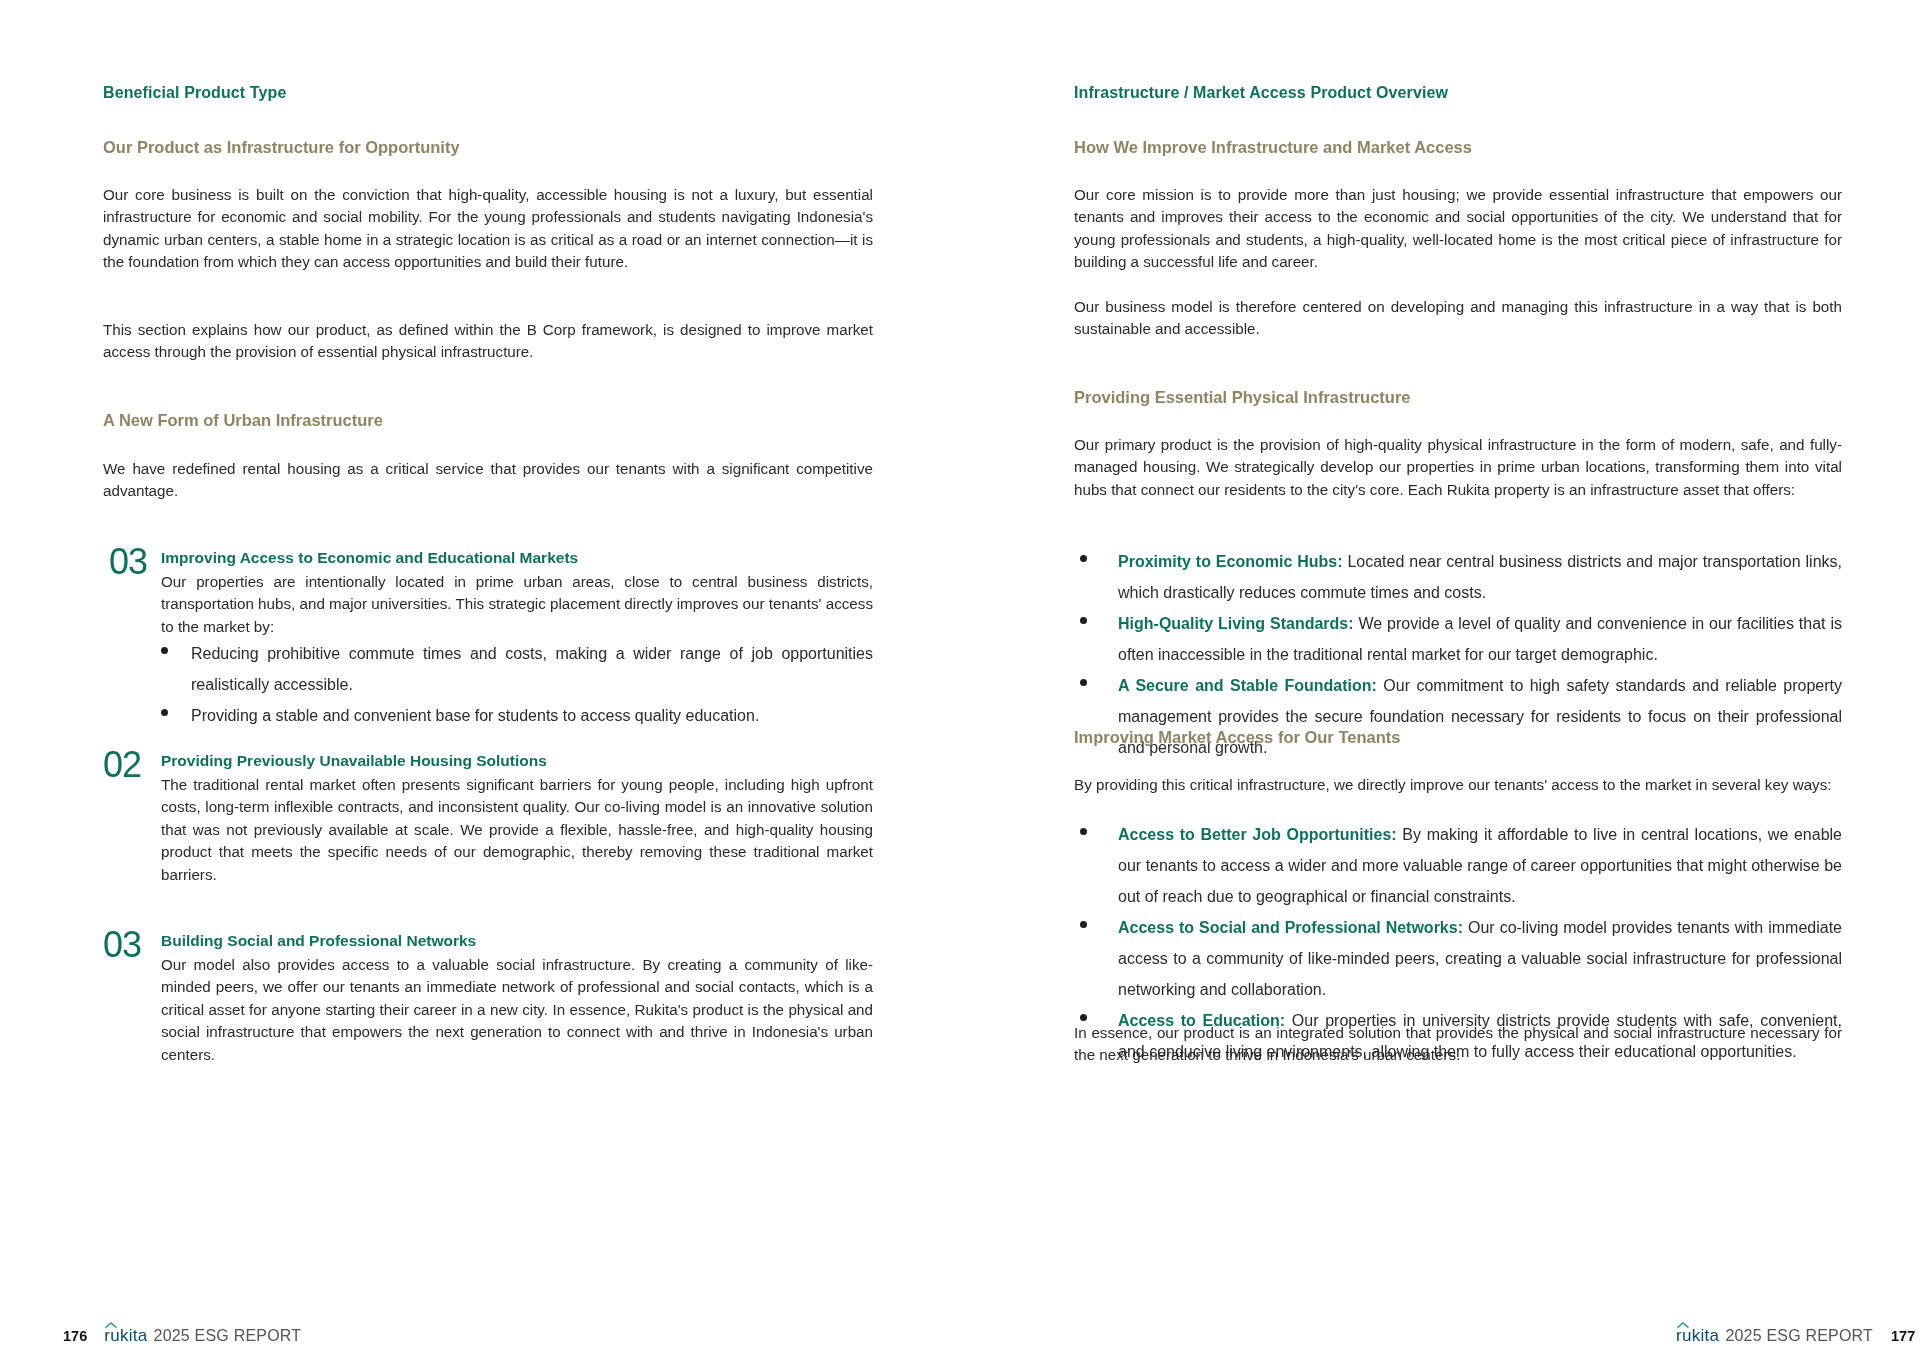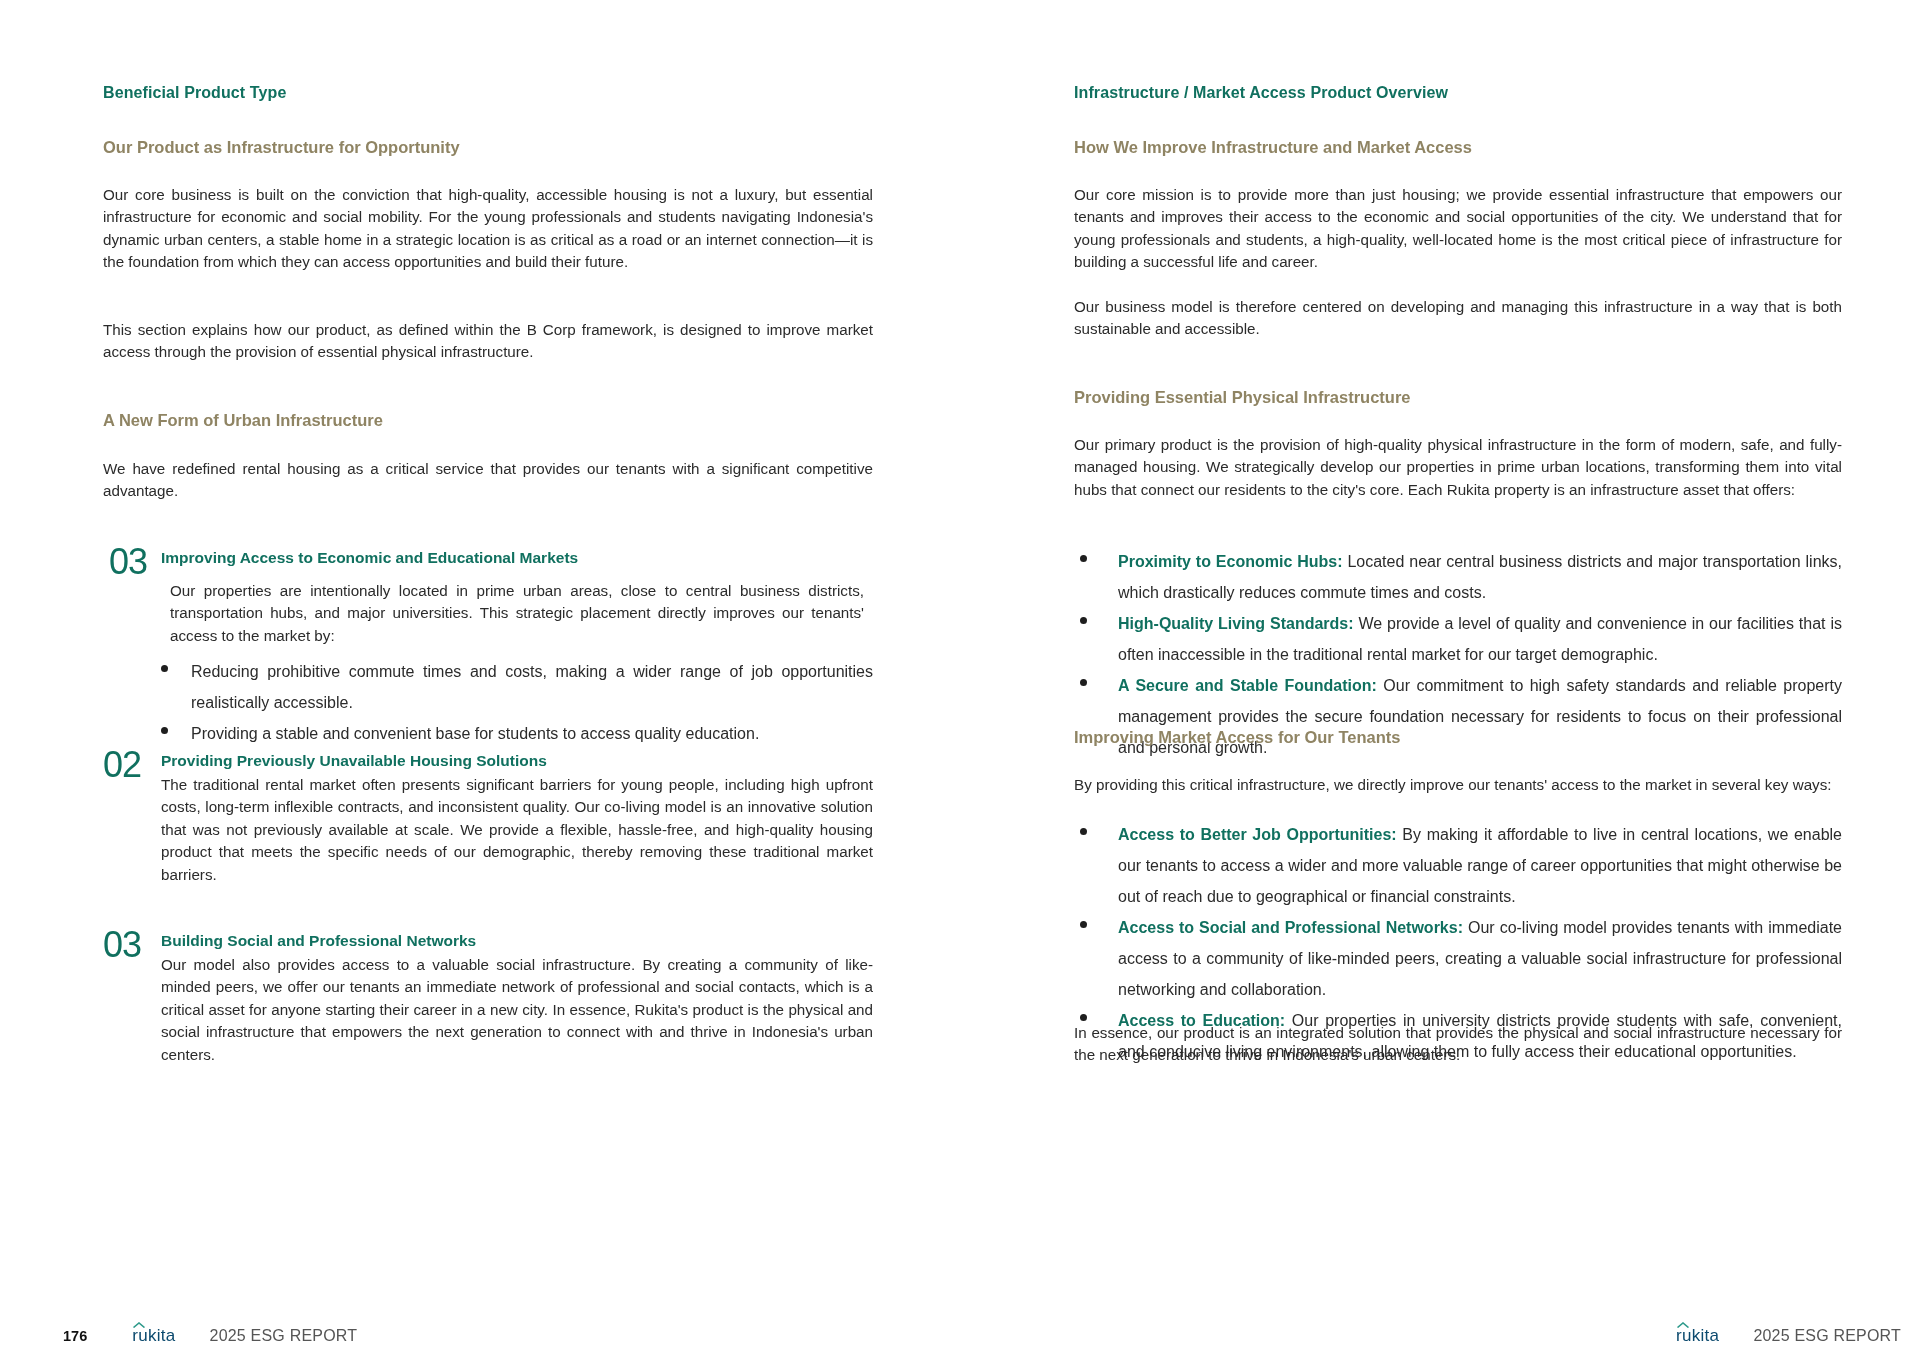--- a/index.html
+++ b/index.html
@@ -20,21 +20,21 @@
   .item-title { position: absolute; left: 58px; top: 0; font-size: 15.5px; font-weight: 700; color: #10705f; white-space: nowrap; }
   .item-body { position: absolute; left: 58px; top: 22px; width: 712px; font-size: 15.2px; line-height: 22.4px; text-align: justify; margin: 0; }
 
   ul.bullets { list-style: none; margin: 0; padding: 0; }
   ul.bullets li { position: relative; padding-left: 30px; font-size: 16px; line-height: 31px; text-align: justify; }
   ul.bullets li .dot { position: absolute; left: 0; top: 9px; width: 7px; height: 7px; border-radius: 50%; background: #1e1e1e; }
   .col-right ul.bullets li { padding-left: 44px; }
   .col-right ul.bullets li .dot { left: 6px; }
   .lead { font-weight: 700; color: #10705f; }
 
-  .footer { position: absolute; top: 1325px; height: 22px; display: flex; align-items: center; white-space: nowrap; gap: 28px; }
+  .footer { position: absolute; top: 1325px; height: 22px; display: flex; align-items: center; white-space: nowrap; }
   .footer-left { left: 63px; }
   .footer-right { left: 1676px; }
   .page-num { font-size: 14.5px; font-weight: 700; color: #111; }
   .footer-left .page-num { margin-right: 17px; }
   .footer-right .page-num { margin-left: 18px; }
   .logo { display: inline-flex; align-items: flex-start; position: relative; font-size: 17px; font-weight: 400; color: #0c4a6e; letter-spacing: 0.3px; line-height: 16px; }
   .logo .roof { position: absolute; left: 1px; top: -6px; width: 12px; height: 6px; }
   .report { font-size: 16px; color: #555; margin-left: 6px; letter-spacing: 0.2px; }
 </style>
 </head>
@@ -46,21 +46,21 @@
   <p class="para full" style="top:184px">Our core business is built on the conviction that high-quality, accessible housing is not a luxury, but essential infrastructure for economic and social mobility. For the young professionals and students navigating Indonesia's dynamic urban centers, a stable home in a strategic location is as critical as a road or an internet connection—it is the foundation from which they can access opportunities and build their future.</p>
   <p class="para full" style="top:319px">This section explains how our product, as defined within the B Corp framework, is designed to improve market access through the provision of essential physical infrastructure.</p>
 
   <h2 class="subhead" style="top:411px">A New Form of Urban Infrastructure</h2>
   <p class="para full" style="top:458px">We have redefined rental housing as a critical service that provides our tenants with a significant competitive advantage.</p>
 
   <div class="numbered" style="top:549px">
     <span class="num">03</span>
     <span class="item-title">Improving Access to Economic and Educational Markets</span>
     <div class="item-body">
-      <p style="margin:9px"> Our properties are intentionally located in prime urban areas, close to central business districts, transportation hubs, and major universities. This strategic placement directly improves our tenants' access to the market by:</p>
+      <p style="margin:0"> Our properties are intentionally located in prime urban areas, close to central business districts, transportation hubs, and major universities. This strategic placement directly improves our tenants' access to the market by:</p>
       <ul class="bullets">
         <li><span class="dot"></span><span>Reducing prohibitive commute times and costs, making a wider range of job opportunities realistically accessible.</span></li>
         <li><span class="dot"></span><span>Providing a stable and convenient base for students to access quality education.</span></li>
       </ul>
     </div>
   </div>
 
   <div class="numbered" style="top:752px">
     <span class="num n2">02</span>
     <span class="item-title">Providing Previously Unavailable Housing Solutions</span>

